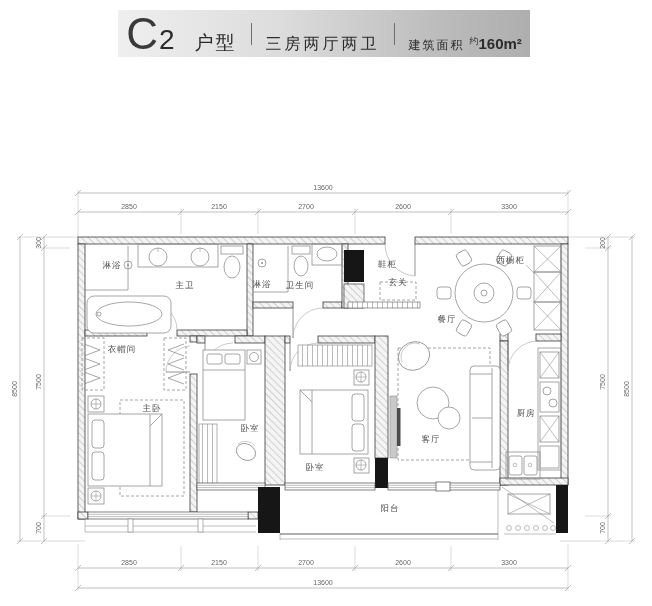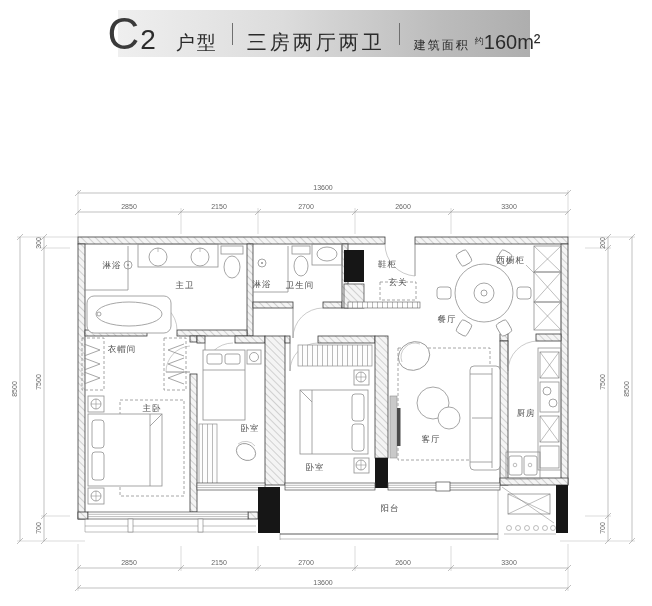--- a/index.html
+++ b/index.html
@@ -6,24 +6,24 @@
   .stage{position:relative;width:652px;height:606px;background:#fff;overflow:hidden;
          font-family:"Liberation Sans",sans-serif;}
   .header{position:absolute;left:118px;top:10px;width:412px;height:47px;
           background:linear-gradient(to right,#efefef,#dcdcdc 40%,#bcbcbc 78%,#aeaeae);
           display:flex;align-items:center;justify-content:center;color:#2b2b2b;}
   .h-row{display:flex;align-items:baseline;white-space:nowrap;}
   .h-letter{font-size:44px;font-weight:200;line-height:1;letter-spacing:0;color:#3a3a3a;}
   .h-num{font-size:28px;font-weight:300;margin-left:1px;}
   .h-suffix{font-size:19px;margin-left:20px;letter-spacing:2px;}
   .h-sep{width:1px;height:22px;background:#6f6f6f;margin:0 14px;align-self:center;}
-  .h-summary{font-size:20px;letter-spacing:3px;text-align:right;}
+  .h-summary{font-size:16px;letter-spacing:3px;text-align:right;}
   .h-area{font-size:12px;letter-spacing:2px;}
   .h-approx{font-size:9px;margin-left:5px;position:relative;top:-5px;}
-  .h-value{font-size:20px;font-weight:400;letter-spacing:0;}
+  .h-value{font-size:15px;font-weight:700;letter-spacing:0;}
   svg{position:absolute;left:0;top:0;}
   .wall{fill:url(#hatch);stroke:#3a3a3a;stroke-width:0.8;}
   .solid{fill:#161616;stroke:none;}
   .furn{fill:none;stroke:#8f8f8f;stroke-width:0.8;}
   .furnW{fill:#fff;stroke:#8f8f8f;stroke-width:0.8;}
   .dashed{stroke-dasharray:3 2;}
   .dim{stroke:#979797;stroke-width:0.6;fill:none;}
   .ext{stroke:#b5b5b5;stroke-width:0.5;fill:none;}
   .dimtxt{font-size:7px;fill:#666;}
   .room{font-size:8.5px;fill:#4d4d4d;letter-spacing:1px;}

